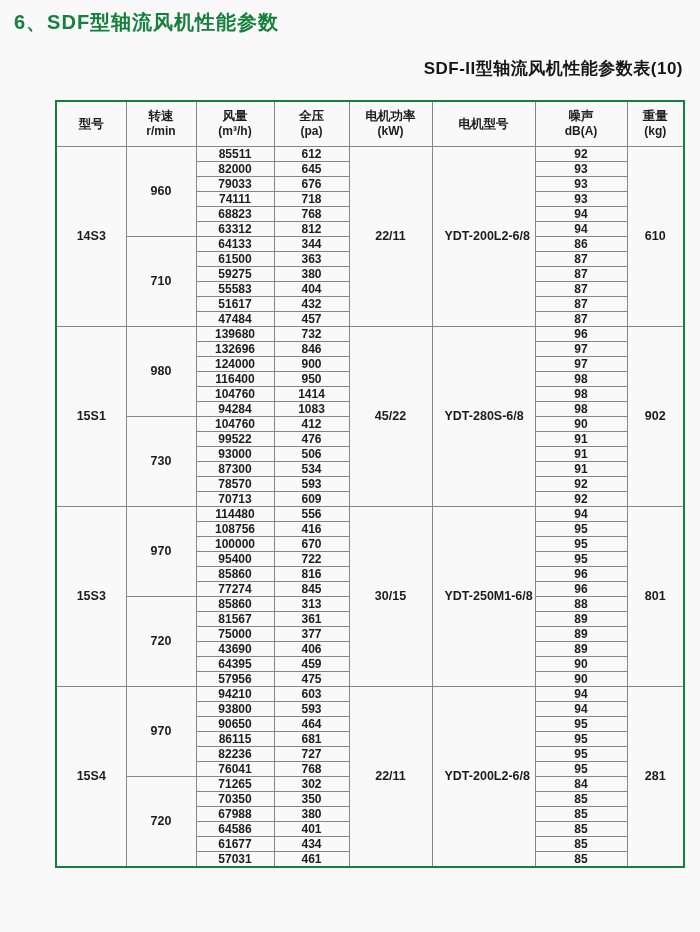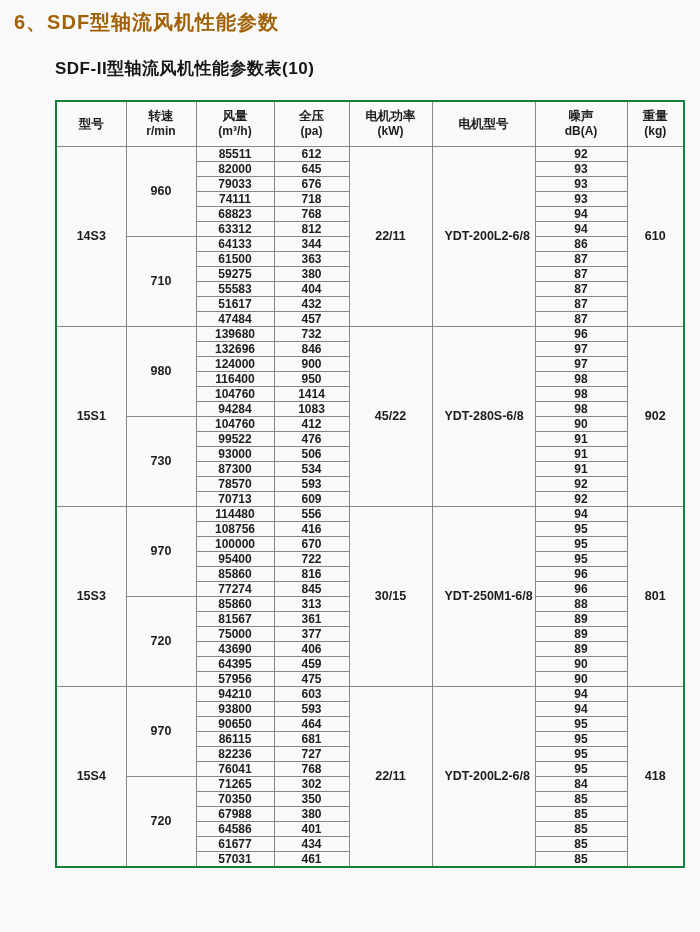--- a/index.html
+++ b/index.html
@@ -10,27 +10,27 @@
     color: #1a1a1a;
     overflow: hidden;
     position: relative;
   }
   .heading {
     position: absolute;
     left: 14px; top: 9px;
     font-size: 20px;
     font-weight: 700;
     letter-spacing: 1px;
-    color: #a16207;
+    color: #15803d;
   }
   .table-title {
     position: absolute;
     left: 55px; top: 57px;
     width: 628px;
-    text-align: left;
+    text-align: right;
     font-size: 17px;
     font-weight: 700;
     letter-spacing: 0.5px;
     color: #161616;
   }
   table.spec {
     position: absolute;
     left: 55px; top: 100px;
     width: 628px;
     border-collapse: collapse;
@@ -287,21 +287,21 @@
         <td class="num">90</td>
       </tr>
       <tr>
         <td class="model" rowspan="12">15S4</td>
         <td class="speed" rowspan="6">970</td>
         <td class="num">94210</td>
         <td class="num">603</td>
         <td class="mid" rowspan="12">22/11</td>
         <td class="mid" rowspan="12">YDT-200L2-6/8</td>
         <td class="num">94</td>
-        <td class="mid" rowspan="12">418</td>
+        <td class="mid" rowspan="12">281</td>
       </tr>
       <tr>
         <td class="num">93800</td>
         <td class="num">593</td>
         <td class="num">94</td>
       </tr>
       <tr>
         <td class="num">90650</td>
         <td class="num">464</td>
         <td class="num">95</td>

